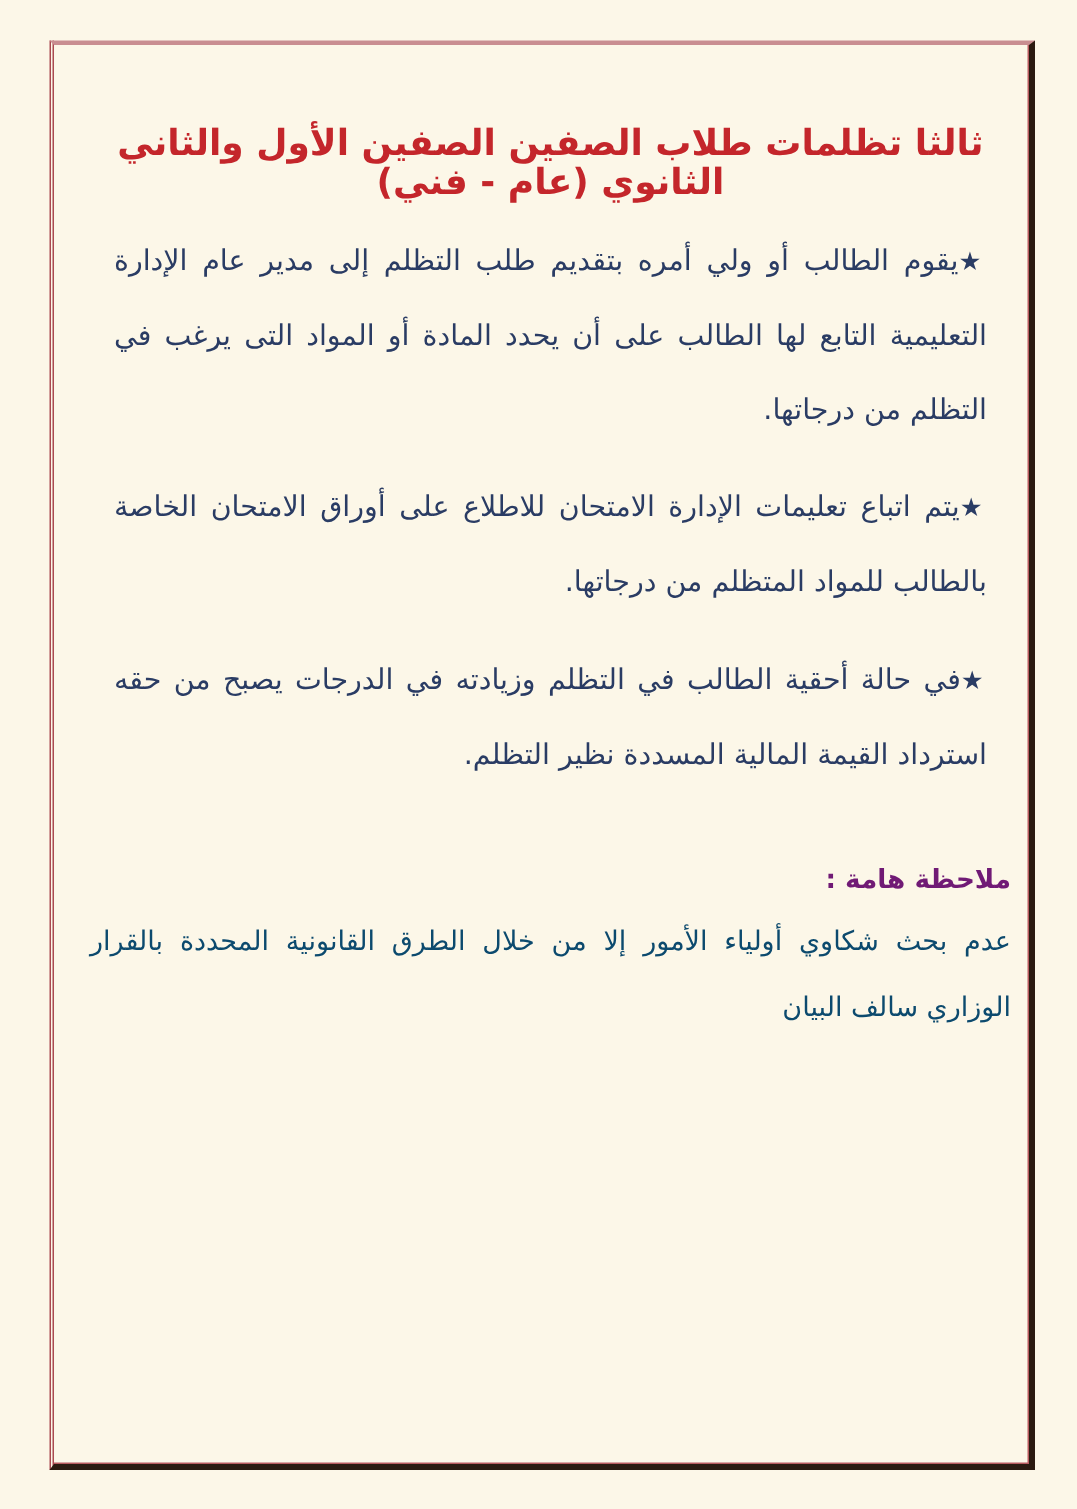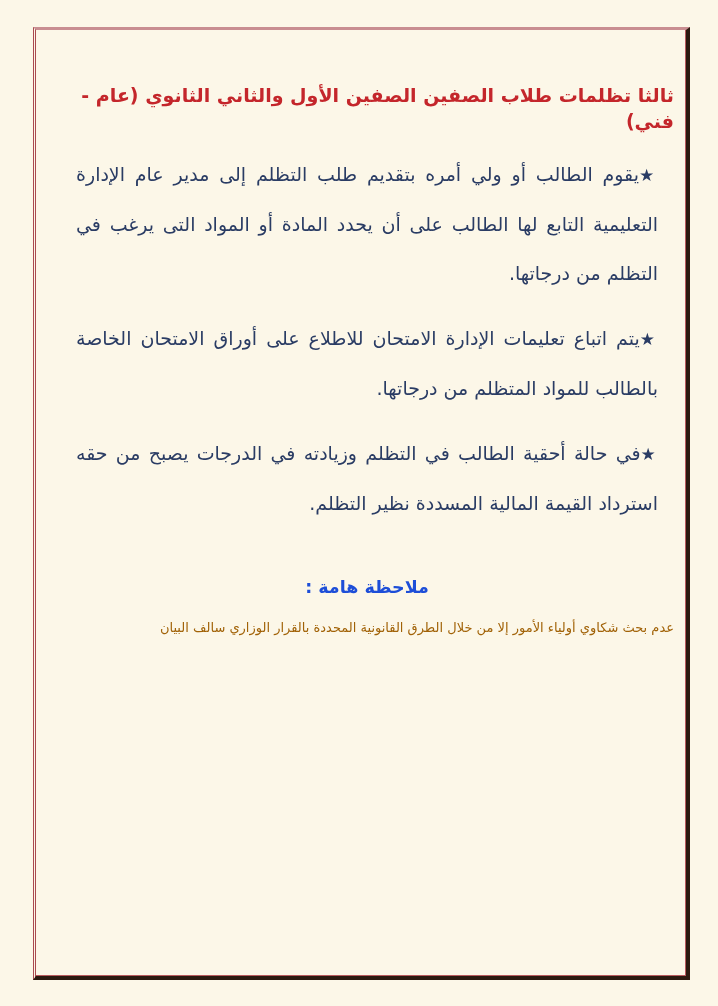--- a/index.html
+++ b/index.html
@@ -26,50 +26,50 @@
     border-bottom: 4px solid #2b1a10;
     box-shadow: inset -1px -1px 0 #b85a5e;
     background: #fcf7e8;
   }
   .content {
     direction: rtl;
     padding: 0 12px 0 24px;
   }
   .heading {
     margin: 52px 0 10px 0;
-    font-size: 19px;
+    font-size: 24px;
     font-weight: bold;
     color: #c4262b;
-    text-align: right;
+    text-align: center;
     line-height: 26px;
   }
   .body-par {
     margin: 16px;
     font-size: 19px;
     line-height: 49px;
     color: #2a3c64;
     text-align: justify;
   }
   .star {
     color: #2a3c64;
     font-size: 17px;
   }
   .note-label {
     margin-top: 46px;
     font-size: 17.5px;
     font-weight: bold;
-    color: #1d4ed8;
-    text-align: center;
+    color: #701a75;
+    text-align: right;
     line-height: 26px;
   }
   .note-text {
     margin: 6px 0 0 0;
-    font-size: 13px;
+    font-size: 18px;
     line-height: 44px;
-    color: #a16207;
+    color: #0c4a6e;
     text-align: justify;
   }
 </style>
 </head>
 <body>
 
 <div class="frame">
   <div class="content" lang="ar" dir="rtl">
 
     <h1 class="heading">ثالثا تظلمات طلاب الصفين الصفين الأول والثاني الثانوي (عام - فني)</h1>

